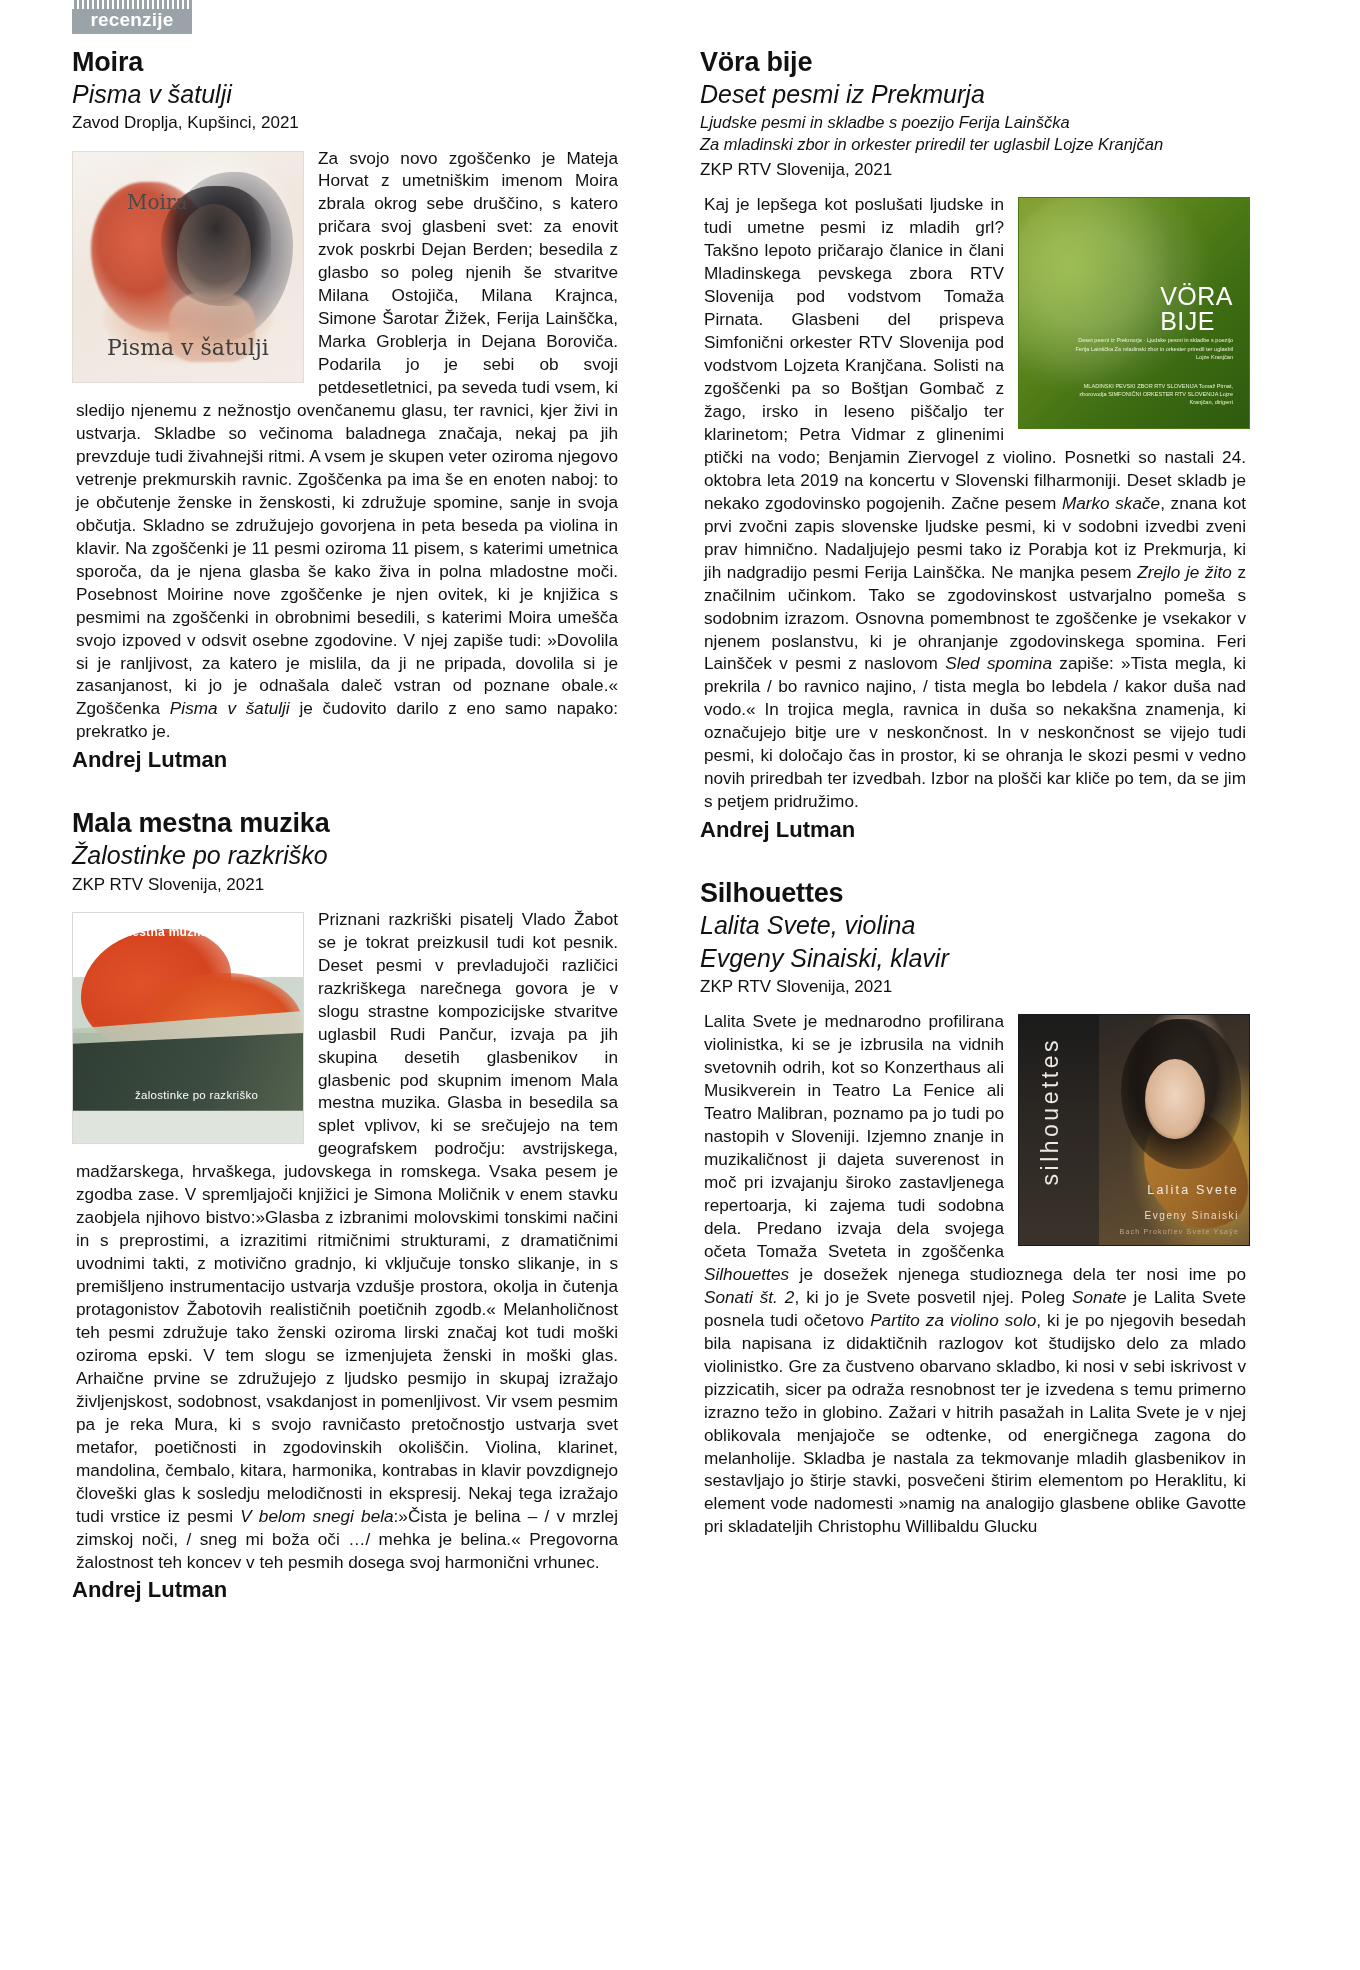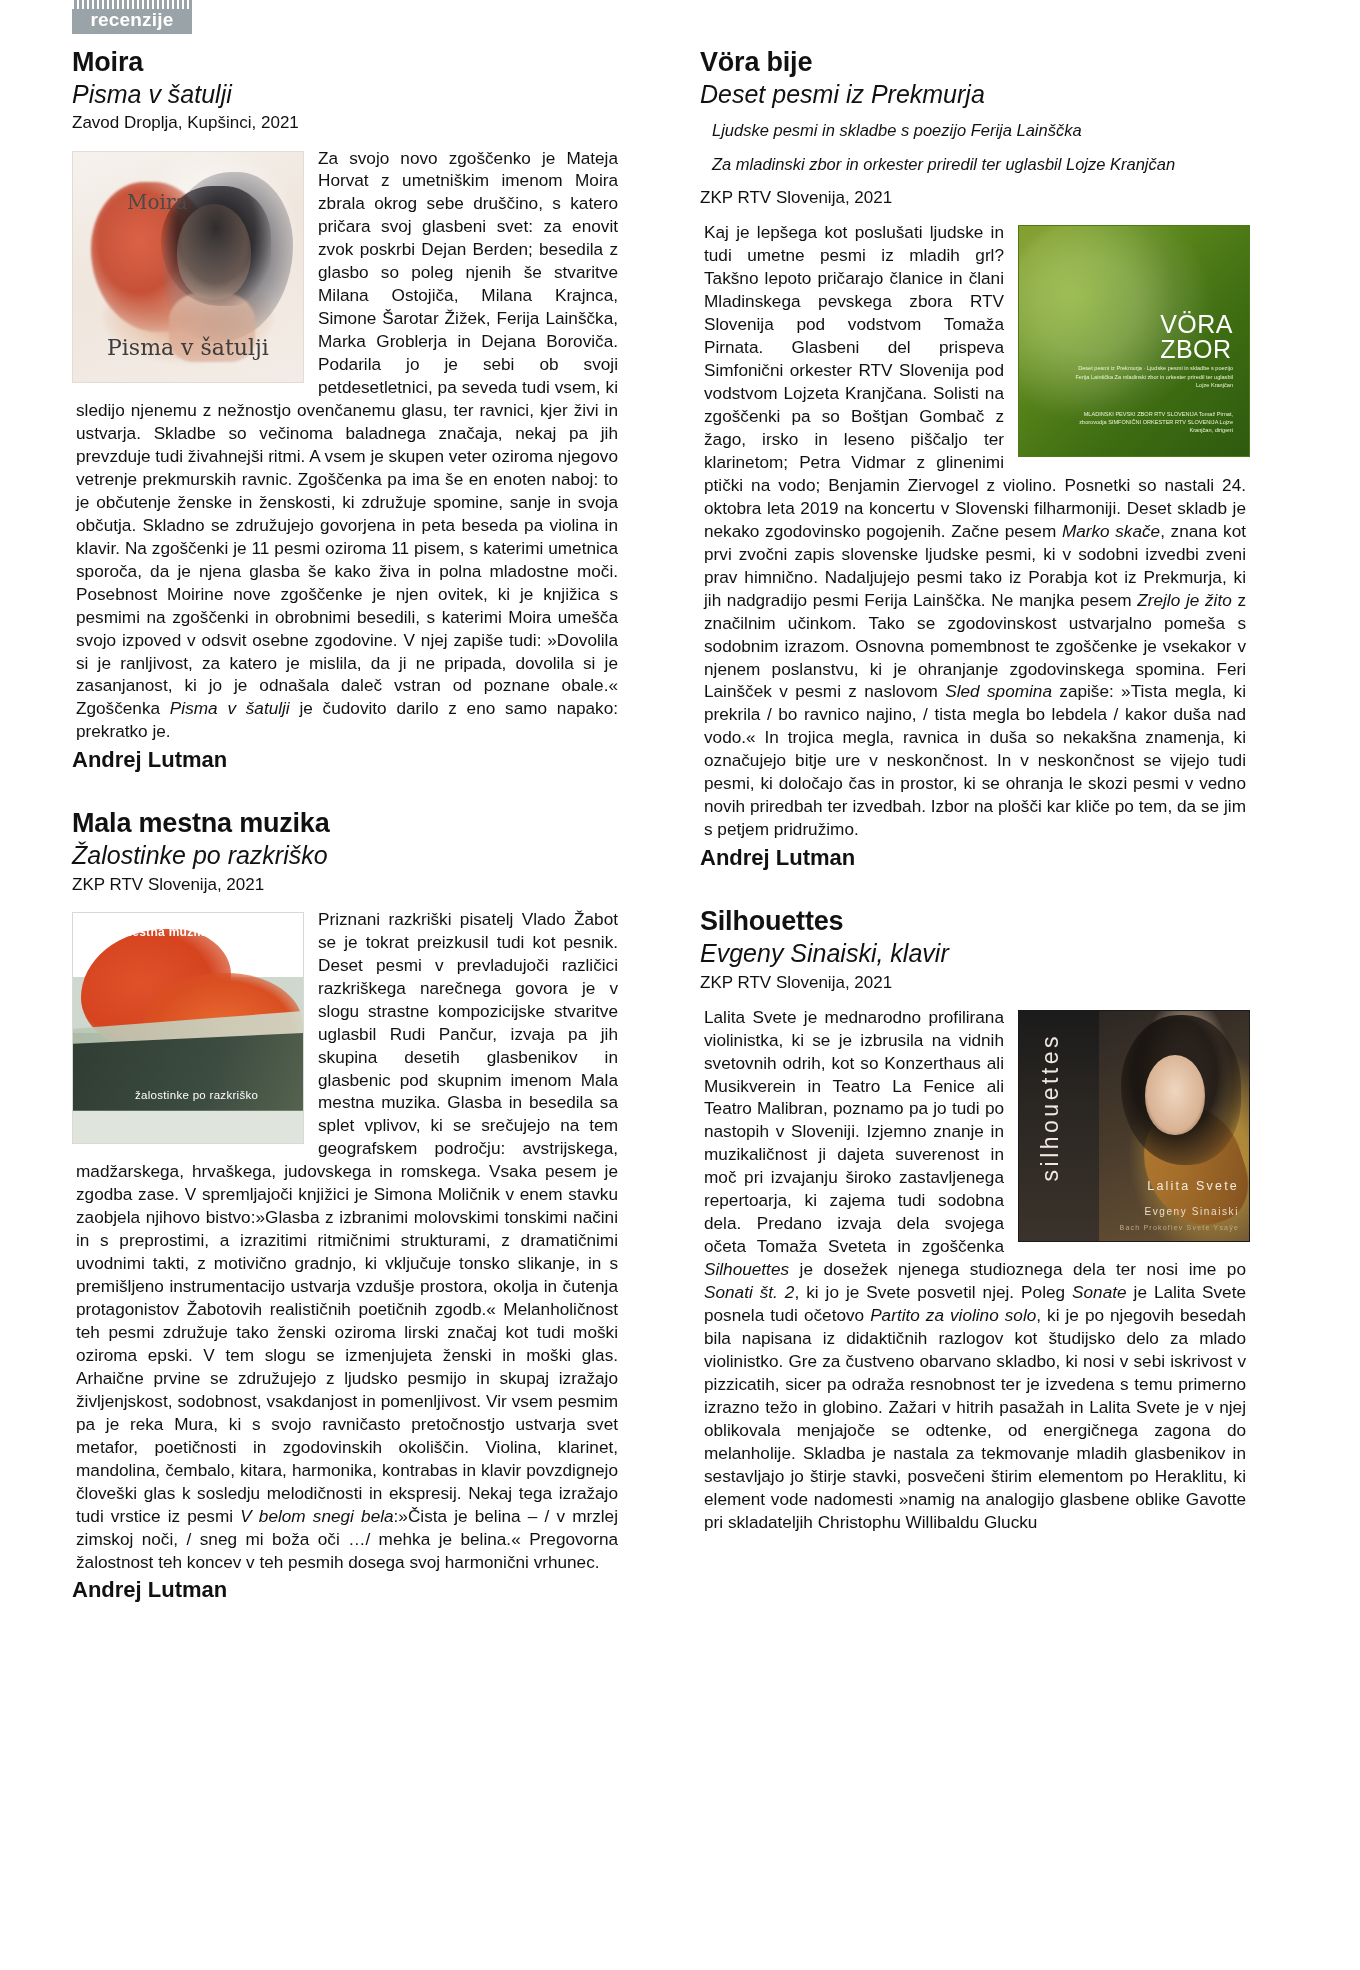--- a/index.html
+++ b/index.html
@@ -70,21 +70,21 @@
   .subtitle {
     font-size: 25px;
     font-style: italic;
     margin: 0 0 4px 0;
     line-height: 1.15;
     font-weight: 400;
   }
   .subline {
     font-size: 16.5px;
     font-style: italic;
-    margin: 12px;
+    margin: 0;
     line-height: 1.3;
   }
   .publisher {
     font-size: 17px;
     margin: 4px 0 12px 0;
     line-height: 1.3;
   }
 
   .body-text {
     font-size: 17.2px;
@@ -367,39 +367,40 @@
         <h2 class="title">Vöra bije</h2>
         <div class="subtitle">Deset pesmi iz Prekmurja</div>
         <div class="subline">Ljudske pesmi in skladbe s poezijo Ferija Lainščka</div>
         <div class="subline">Za mladinski zbor in orkester priredil ter uglasbil Lojze Kranjčan</div>
         <div class="publisher">ZKP RTV Slovenija, 2021</div>
 
         <div class="cover cover-right cover-vora">
           <div class="vb-leaf"></div>
           <div class="vb-title">
             <span>VÖRA</span><br>
-            <span>ZBOR</span>
+            <span>BIJE</span>
           </div>
           <div class="vb-small">Deset pesmi iz Prekmurja · Ljudske pesmi in skladbe s poezijo Ferija Lainščka
 Za mladinski zbor in orkester priredil ter uglasbil Lojze Kranjčan</div>
           <div class="vb-small2">MLADINSKI PEVSKI ZBOR RTV SLOVENIJA
 Tomaž Pirnat, zborovodja
 SIMFONIČNI ORKESTER RTV SLOVENIJA
 Lojze Kranjčan, dirigent</div>
         </div>
 
         <p class="body-text"><span>Kaj je lepšega kot poslušati ljudske in tudi umetne pesmi iz mladih grl? Takšno lepoto pričarajo članice in člani Mladinskega pevskega zbora RTV Slovenija pod vodstvom Tomaža Pirnata. Glasbeni del prispeva Simfonični orkester RTV Slovenija pod vodstvom Lojzeta Kranjčana. Solisti na zgoščenki pa so Boštjan Gombač z žago, irsko in leseno piščaljo ter klarinetom; Petra Vidmar z glinenimi ptički na vodo; Benjamin Ziervogel z violino. Posnetki so nastali 24. oktobra leta 2019 na koncertu v Slovenski filharmoniji. Deset skladb je nekako zgodovinsko pogojenih. Začne pesem </span><i>Marko skače</i><span>, znana kot prvi zvočni zapis slovenske ljudske pesmi, ki v sodobni izvedbi zveni prav himnično. Nadaljujejo pesmi tako iz Porabja kot iz Prekmurja, ki jih nadgradijo pesmi Ferija Lainščka. Ne manjka pesem </span><i>Zrejlo je žito</i><span> z značilnim učinkom. Tako se zgodovinskost ustvarjalno pomeša s sodobnim izrazom. Osnovna pomembnost te zgoščenke je vsekakor v njenem poslanstvu, ki je ohranjanje zgodovinskega spomina. Feri Lainšček v pesmi z naslovom </span><i>Sled spomina</i><span> zapiše: »Tista megla, ki prekrila / bo ravnico najino, / tista megla bo lebdela / kakor duša nad vodo.« In trojica megla, ravnica in duša so nekakšna znamenja, ki označujejo bitje ure v neskončnost. In v neskončnost se vijejo tudi pesmi, ki določajo čas in prostor, ki se ohranja le skozi pesmi v vedno novih priredbah ter izvedbah. Izbor na plošči kar kliče po tem, da se jim s petjem pridružimo.</span></p>
         <div class="author">Andrej Lutman</div>
         <div class="clear"></div>
       </div>
 
       <div class="gap-lg"></div>
 
       <div class="article">
         <h2 class="title">Silhouettes</h2>
+        <div class="subtitle">Lalita Svete, violina</div>
         <div class="subtitle">Evgeny Sinaiski, klavir</div>
         <div class="publisher">ZKP RTV Slovenija, 2021</div>
 
         <div class="cover cover-right cover-sil">
           <div class="sil-photo"></div>
           <div class="sil-violin"></div>
           <div class="sil-hair"></div>
           <div class="sil-face"></div>
           <div class="sil-vert">silhouettes</div>
           <div class="sil-name">Lalita Svete</div>

